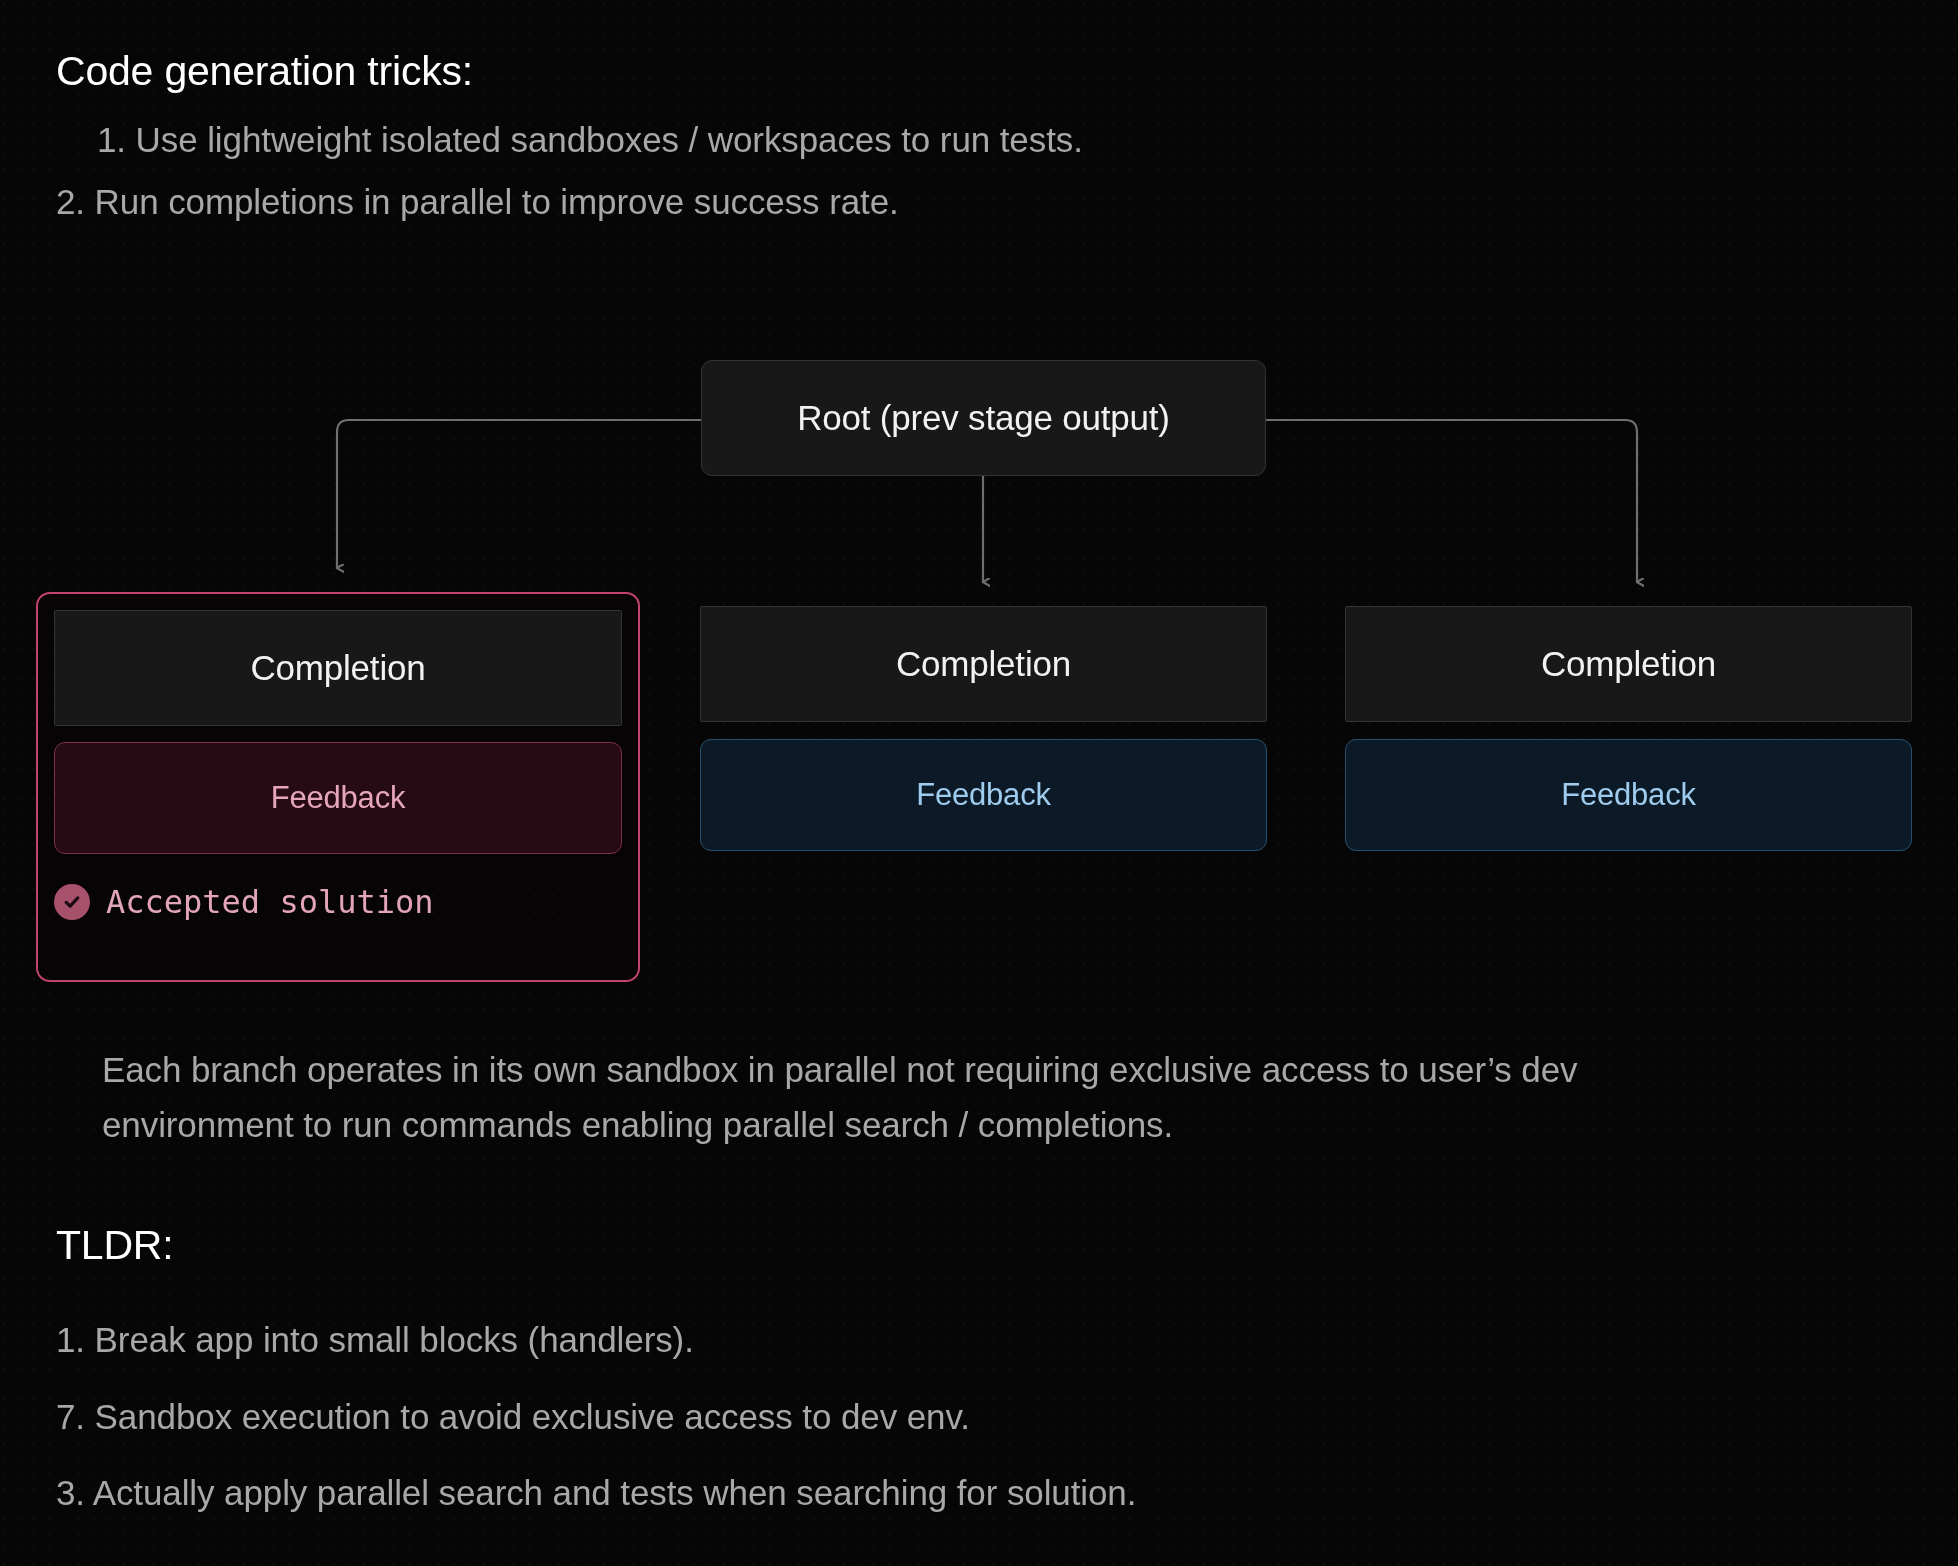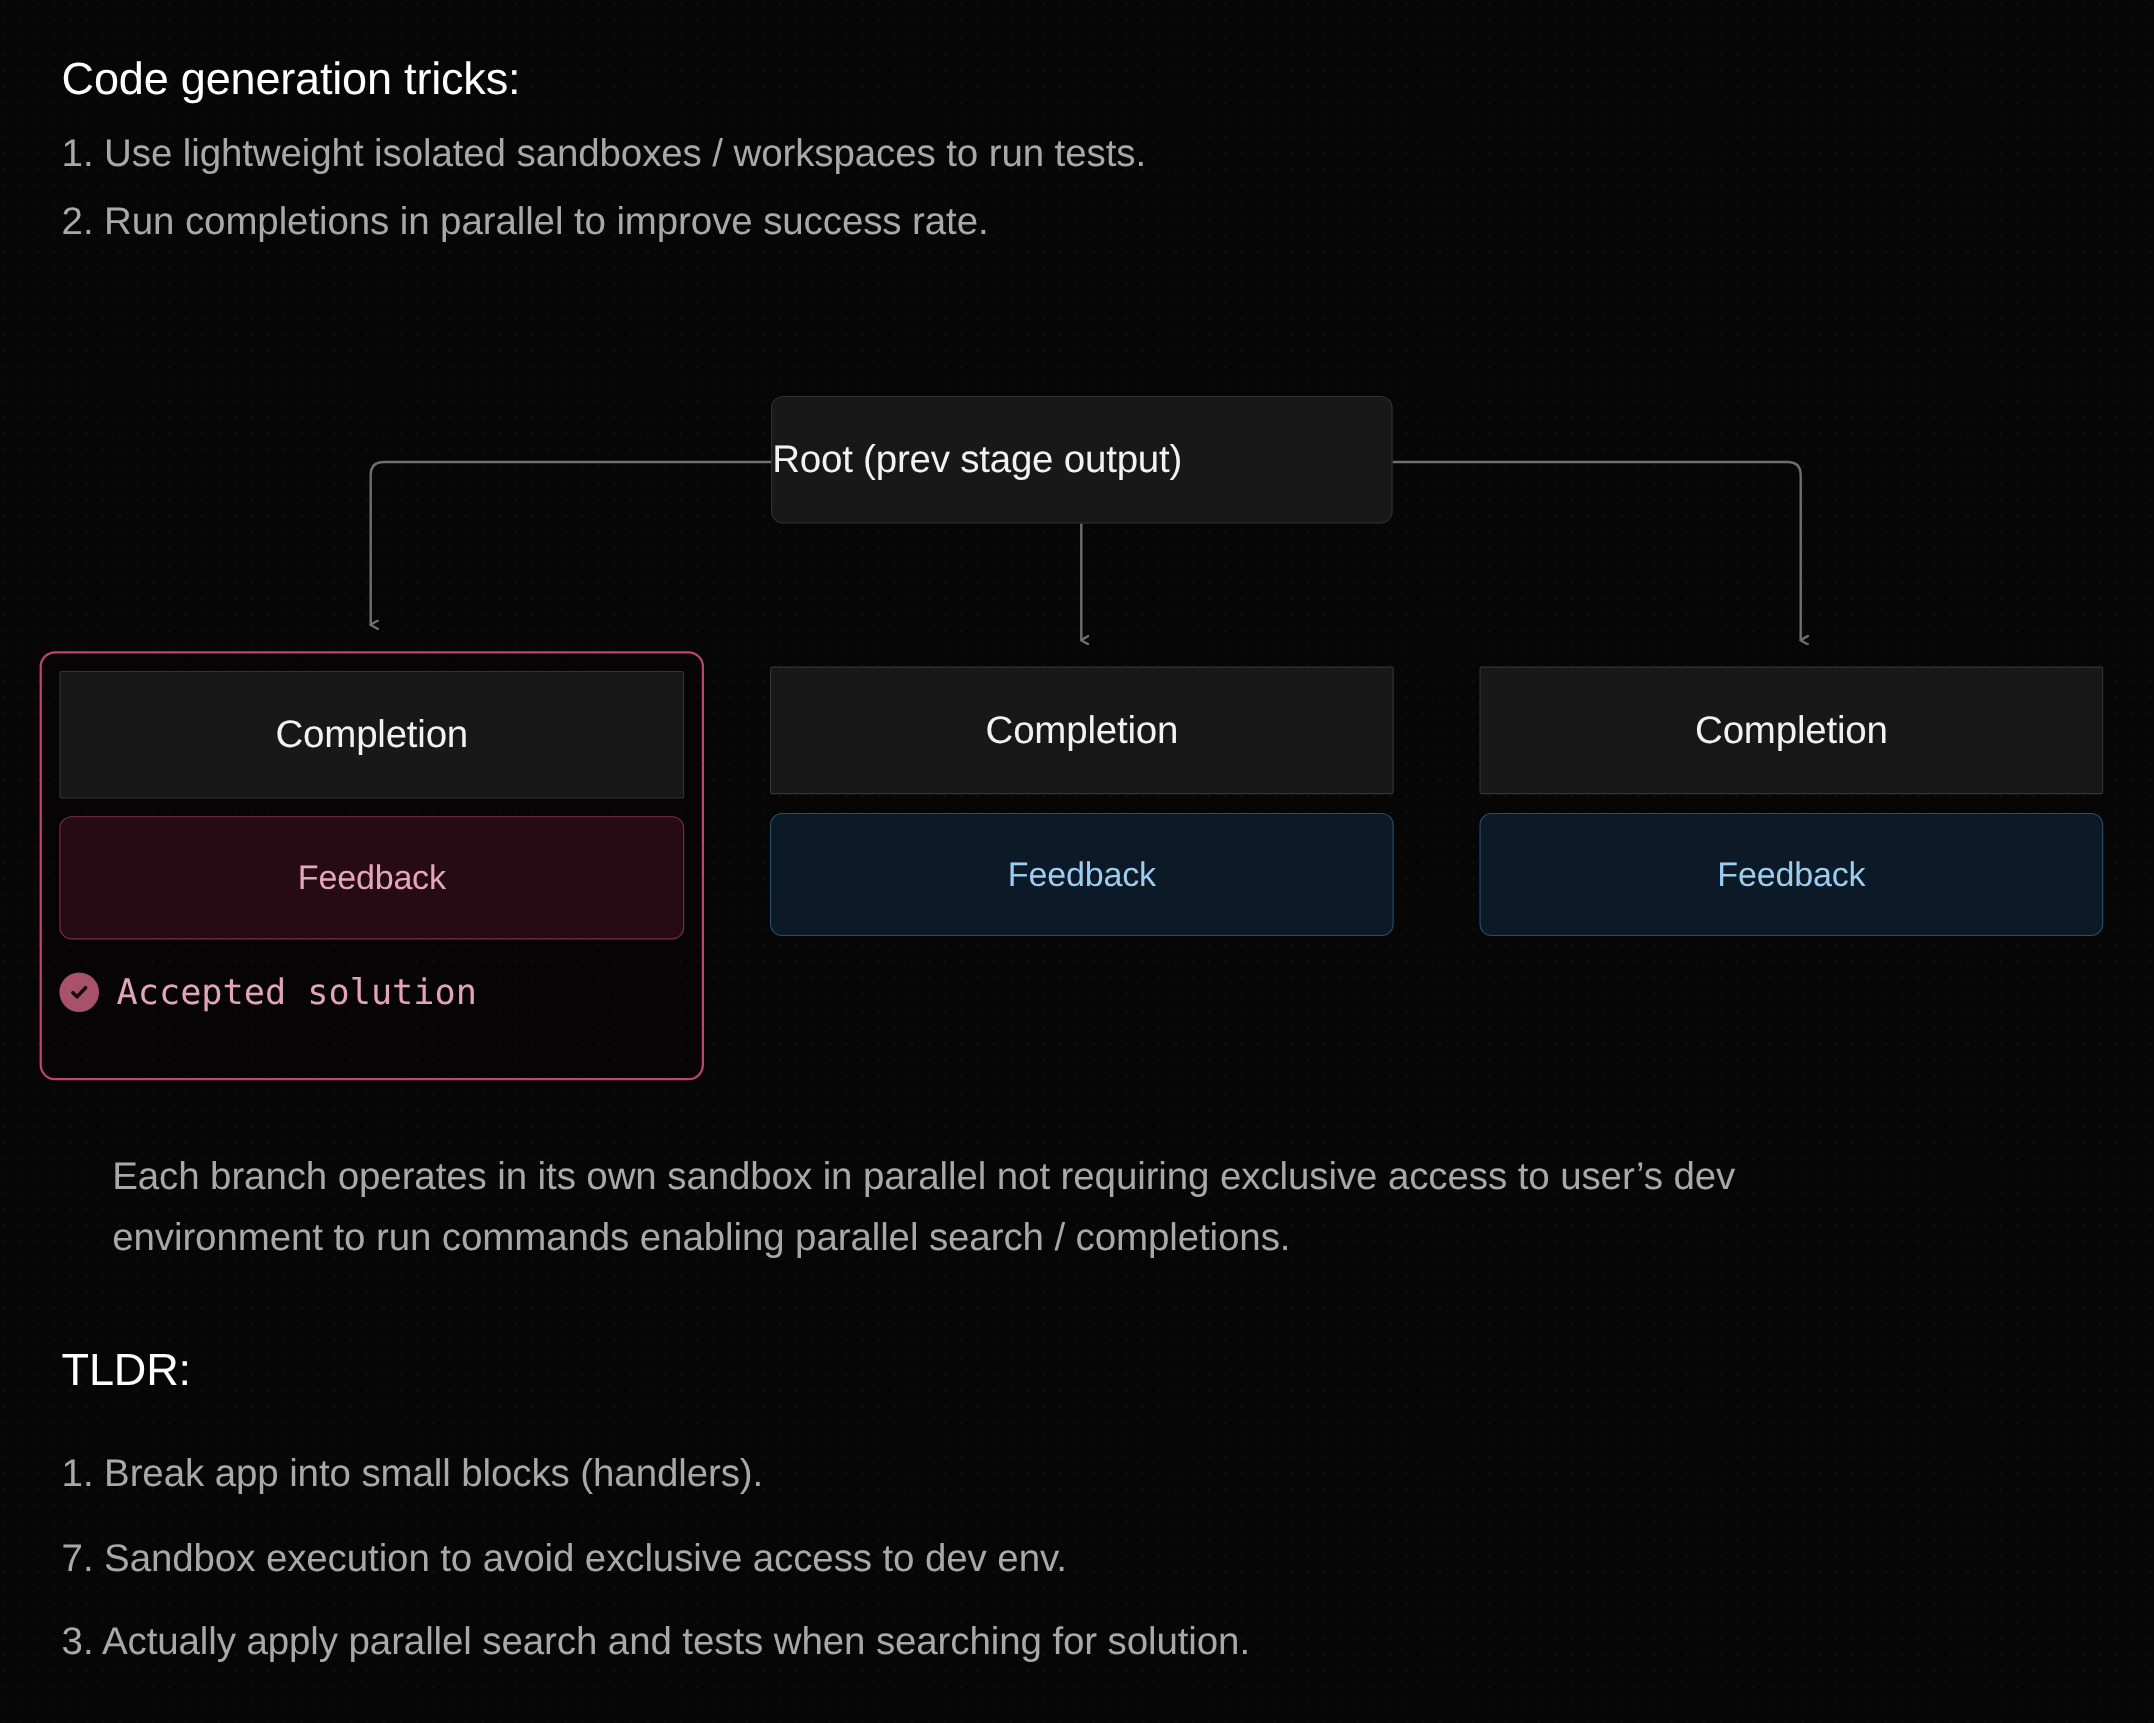--- a/index.html
+++ b/index.html
@@ -64,21 +64,21 @@
     top: 0;
     width: 1958px;
     height: 1566px;
   }
 
   .node {
     position: absolute;
     box-sizing: border-box;
     display: flex;
     align-items: center;
-    justify-content: flex-start;
+    justify-content: center;
     border-radius: 11px;
   }
 
   
   .node-root {
     left: 701px;
     top: 360px;
     width: 565px;
     height: 116px;
     background: #181818;
@@ -163,21 +163,21 @@
     white-space: nowrap;
   }
 </style>
 </head>
 <body>
 
 <div id="page">
 
   <div class="section-heading" style="top:48px;">Code generation tricks:</div>
 
-  <div class="body-line" style="top:120px;">1. Use lightweight isolated sandboxes / workspaces to run tests.</div>
+  <div class="body-line" style="top:120px;margin-left:41px;">1. Use lightweight isolated sandboxes / workspaces to run tests.</div>
 
   <div class="body-line" style="top:182px;">2. Run completions in parallel to improve success rate.</div>
 
   <svg id="connectors" viewBox="0 0 1958 1566" width="1958" height="1566">
     <defs>
       <marker id="arrowhead" markerWidth="9" markerHeight="9" refX="4.5" refY="7.4" orient="auto" markerUnits="userSpaceOnUse">
         <path d="M0.6,0.8 L4.5,7.6 L8.4,0.8" fill="none" stroke="#6e6e6e" stroke-width="2.2" stroke-linecap="round" stroke-linejoin="round"></path>
       </marker>
     </defs>
 

